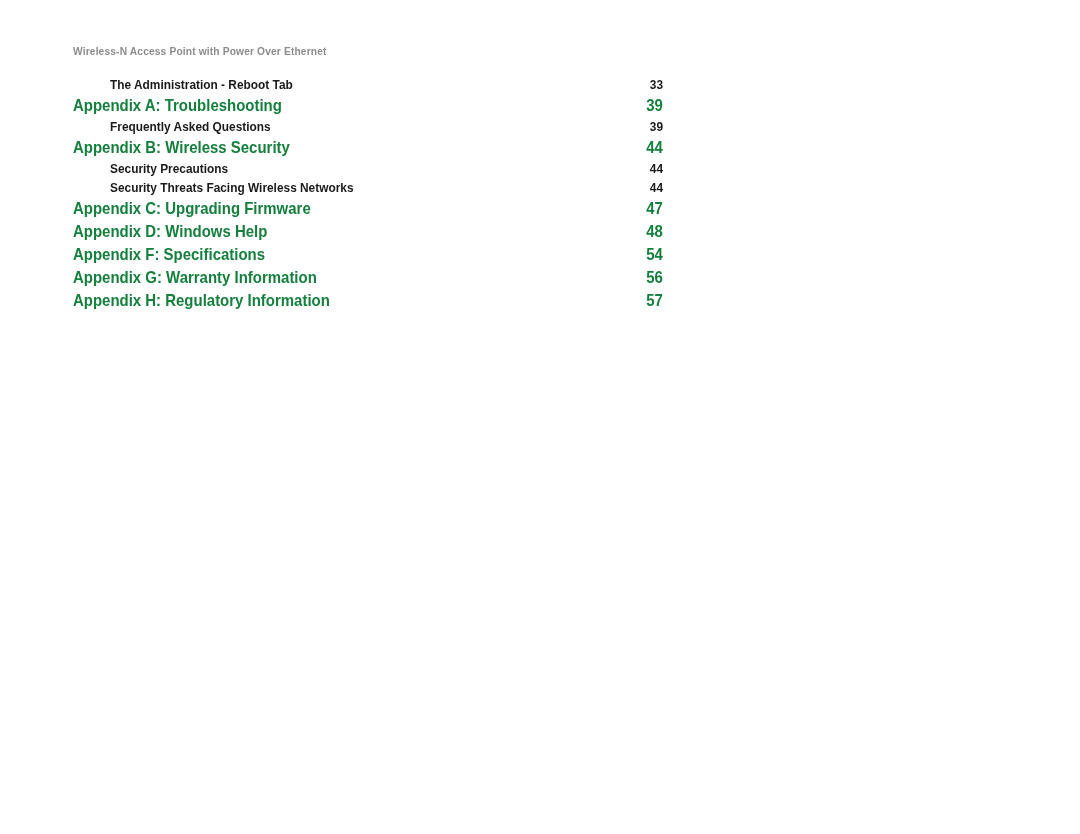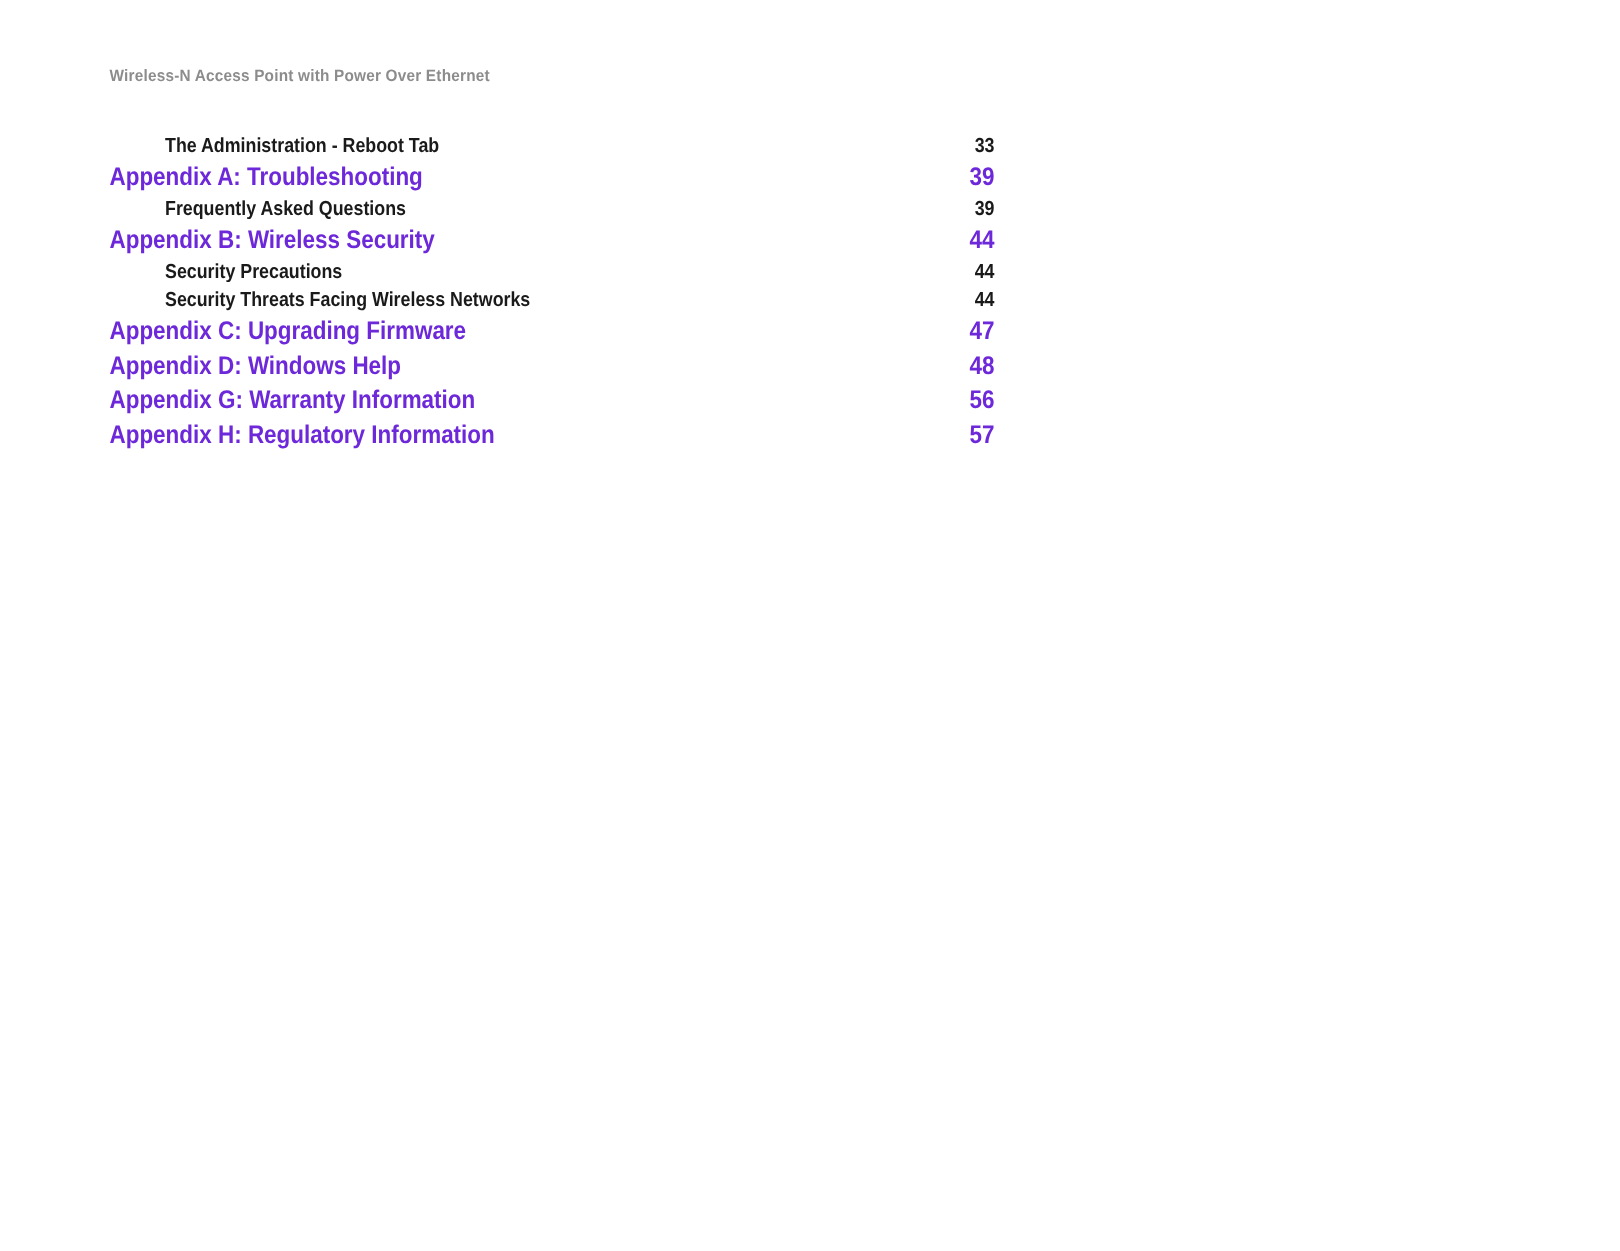--- a/index.html
+++ b/index.html
@@ -28,21 +28,21 @@
     color: #8c8c8c;
     white-space: nowrap;
     transform: scaleX(0.93);
     transform-origin: left center;
   }
 
   
   #toc {
     position: absolute;
     left: 73px;
-    top: 87px;
+    top: 75px;
     width: 590px;
   }
 
   .toc-row {
     position: relative;
     display: flex;
     align-items: baseline;
     white-space: nowrap;
   }
 
@@ -62,21 +62,21 @@
     transform: scaleX(0.88);
     transform-origin: right center;
   }
 
   
   .level-1 {
     height: 23px;
     line-height: 23px;
     font-size: 17px;
     font-weight: bold;
-    color: #6d28d9;
+    color: #15803d;
   }
   .level-1 .toc-page {
     line-height: 23px;
     font-size: 17px;
     font-weight: bold;
   }
 
   
   .level-2 {
     height: 19px;
@@ -125,20 +125,24 @@
     </div>
     <div class="toc-row level-1">
       <span class="toc-title">Appendix C: Upgrading Firmware</span>
       <span class="toc-page">47</span>
     </div>
     <div class="toc-row level-1">
       <span class="toc-title">Appendix D: Windows Help</span>
       <span class="toc-page">48</span>
     </div>
     <div class="toc-row level-1">
+      <span class="toc-title">Appendix F: Specifications</span>
+      <span class="toc-page">54</span>
+    </div>
+    <div class="toc-row level-1">
       <span class="toc-title">Appendix G: Warranty Information</span>
       <span class="toc-page">56</span>
     </div>
     <div class="toc-row level-1">
       <span class="toc-title">Appendix H: Regulatory Information</span>
       <span class="toc-page">57</span>
     </div>
   </div>
 
 </body></html>

